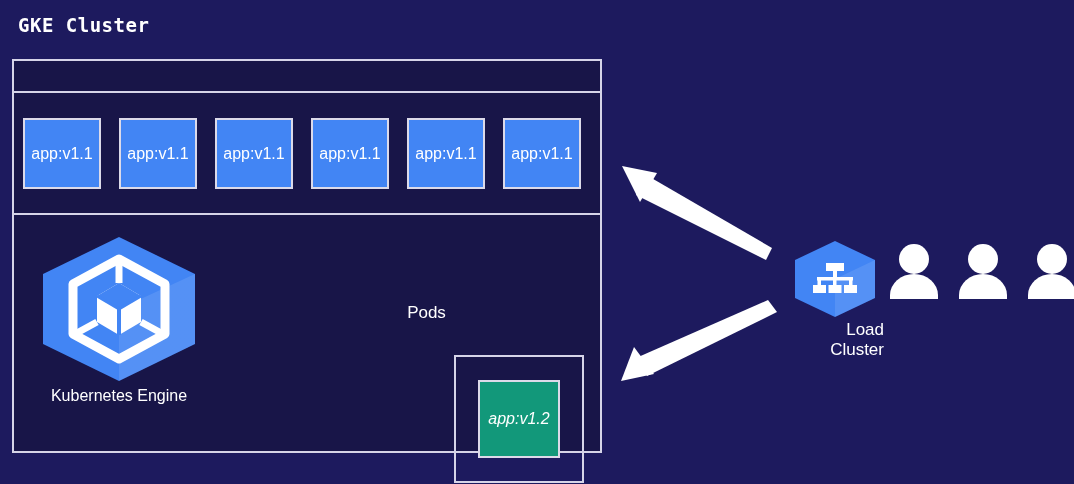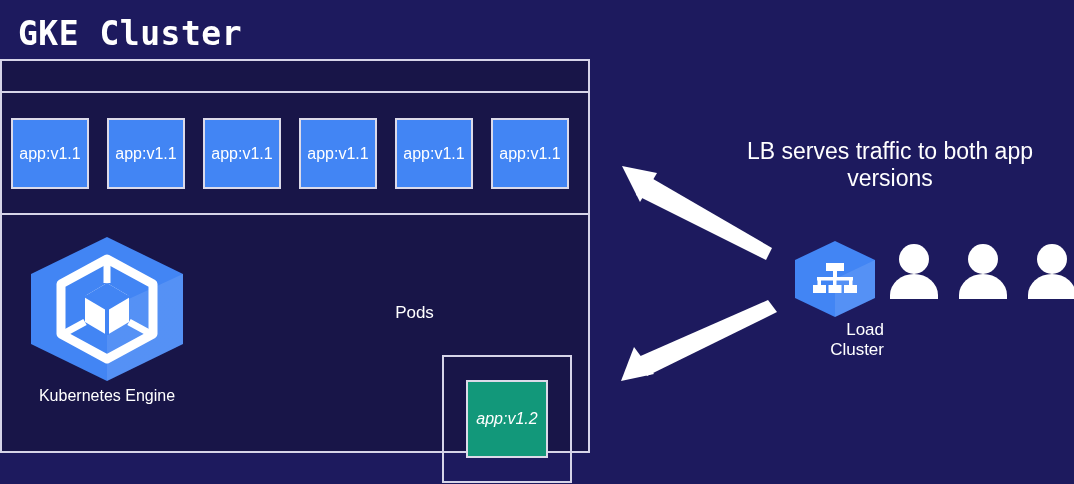--- a/index.html
+++ b/index.html
@@ -17,30 +17,30 @@
     -webkit-font-smoothing: antialiased;
   }
 
   
   #cluster-title {
     position: absolute;
     left: 18px;
     top: 14px;
     font-family: "DejaVu Sans Mono", "Liberation Mono", monospace;
     font-weight: bold;
-    font-size: 33px;
+    font-size: 19px;
     letter-spacing: 0.5px;
     color: #ffffff;
     white-space: pre;
   }
 
   
   #cluster-box {
     position: absolute;
-    left: 0;
+    left: 12px;
     top: 59px;
     width: 590px;
     height: 394px;
     border: 2px solid #d6d4e8;
     background: #181548;
     box-sizing: border-box;
   }
   #cluster-header-strip {
     position: absolute;
     left: 0;
@@ -261,24 +261,20 @@
     <g>
       <polygon fill="#ffffff" points="772,248 766,260 636,195 648,176"></polygon>
       <polygon fill="#ffffff" points="622,166 657,173 640,202"></polygon>
     </g>
     <g>
       <polygon fill="#ffffff" points="768,300 777,312 647,376 636,358"></polygon>
       <polygon fill="#ffffff" points="621,381 634,347 654,374"></polygon>
     </g>
   </svg>
 
-  <div id="lb-caption">
-    <div>LB serves traffic to both app</div>
-    <div>versions</div>
-  </div>
 
   <div id="lb-group">
     <svg id="lb-hex" width="88" height="78" viewBox="0 0 88 78">
       <polygon points="44,1 84,20 84,58 44,77 4,58 4,20" fill="#4285f4"></polygon>
       <polygon points="44,39 84,20 84,58 44,77" fill="#ffffff" fill-opacity="0.10"></polygon>
 
       <rect x="35" y="23" width="18" height="8" fill="#ffffff"></rect>
       <rect x="42" y="31" width="4" height="8" fill="#ffffff"></rect>
       <rect x="26" y="37" width="36" height="3.5" fill="#ffffff"></rect>
       <rect x="26.5" y="39" width="3.5" height="6" fill="#ffffff"></rect>

